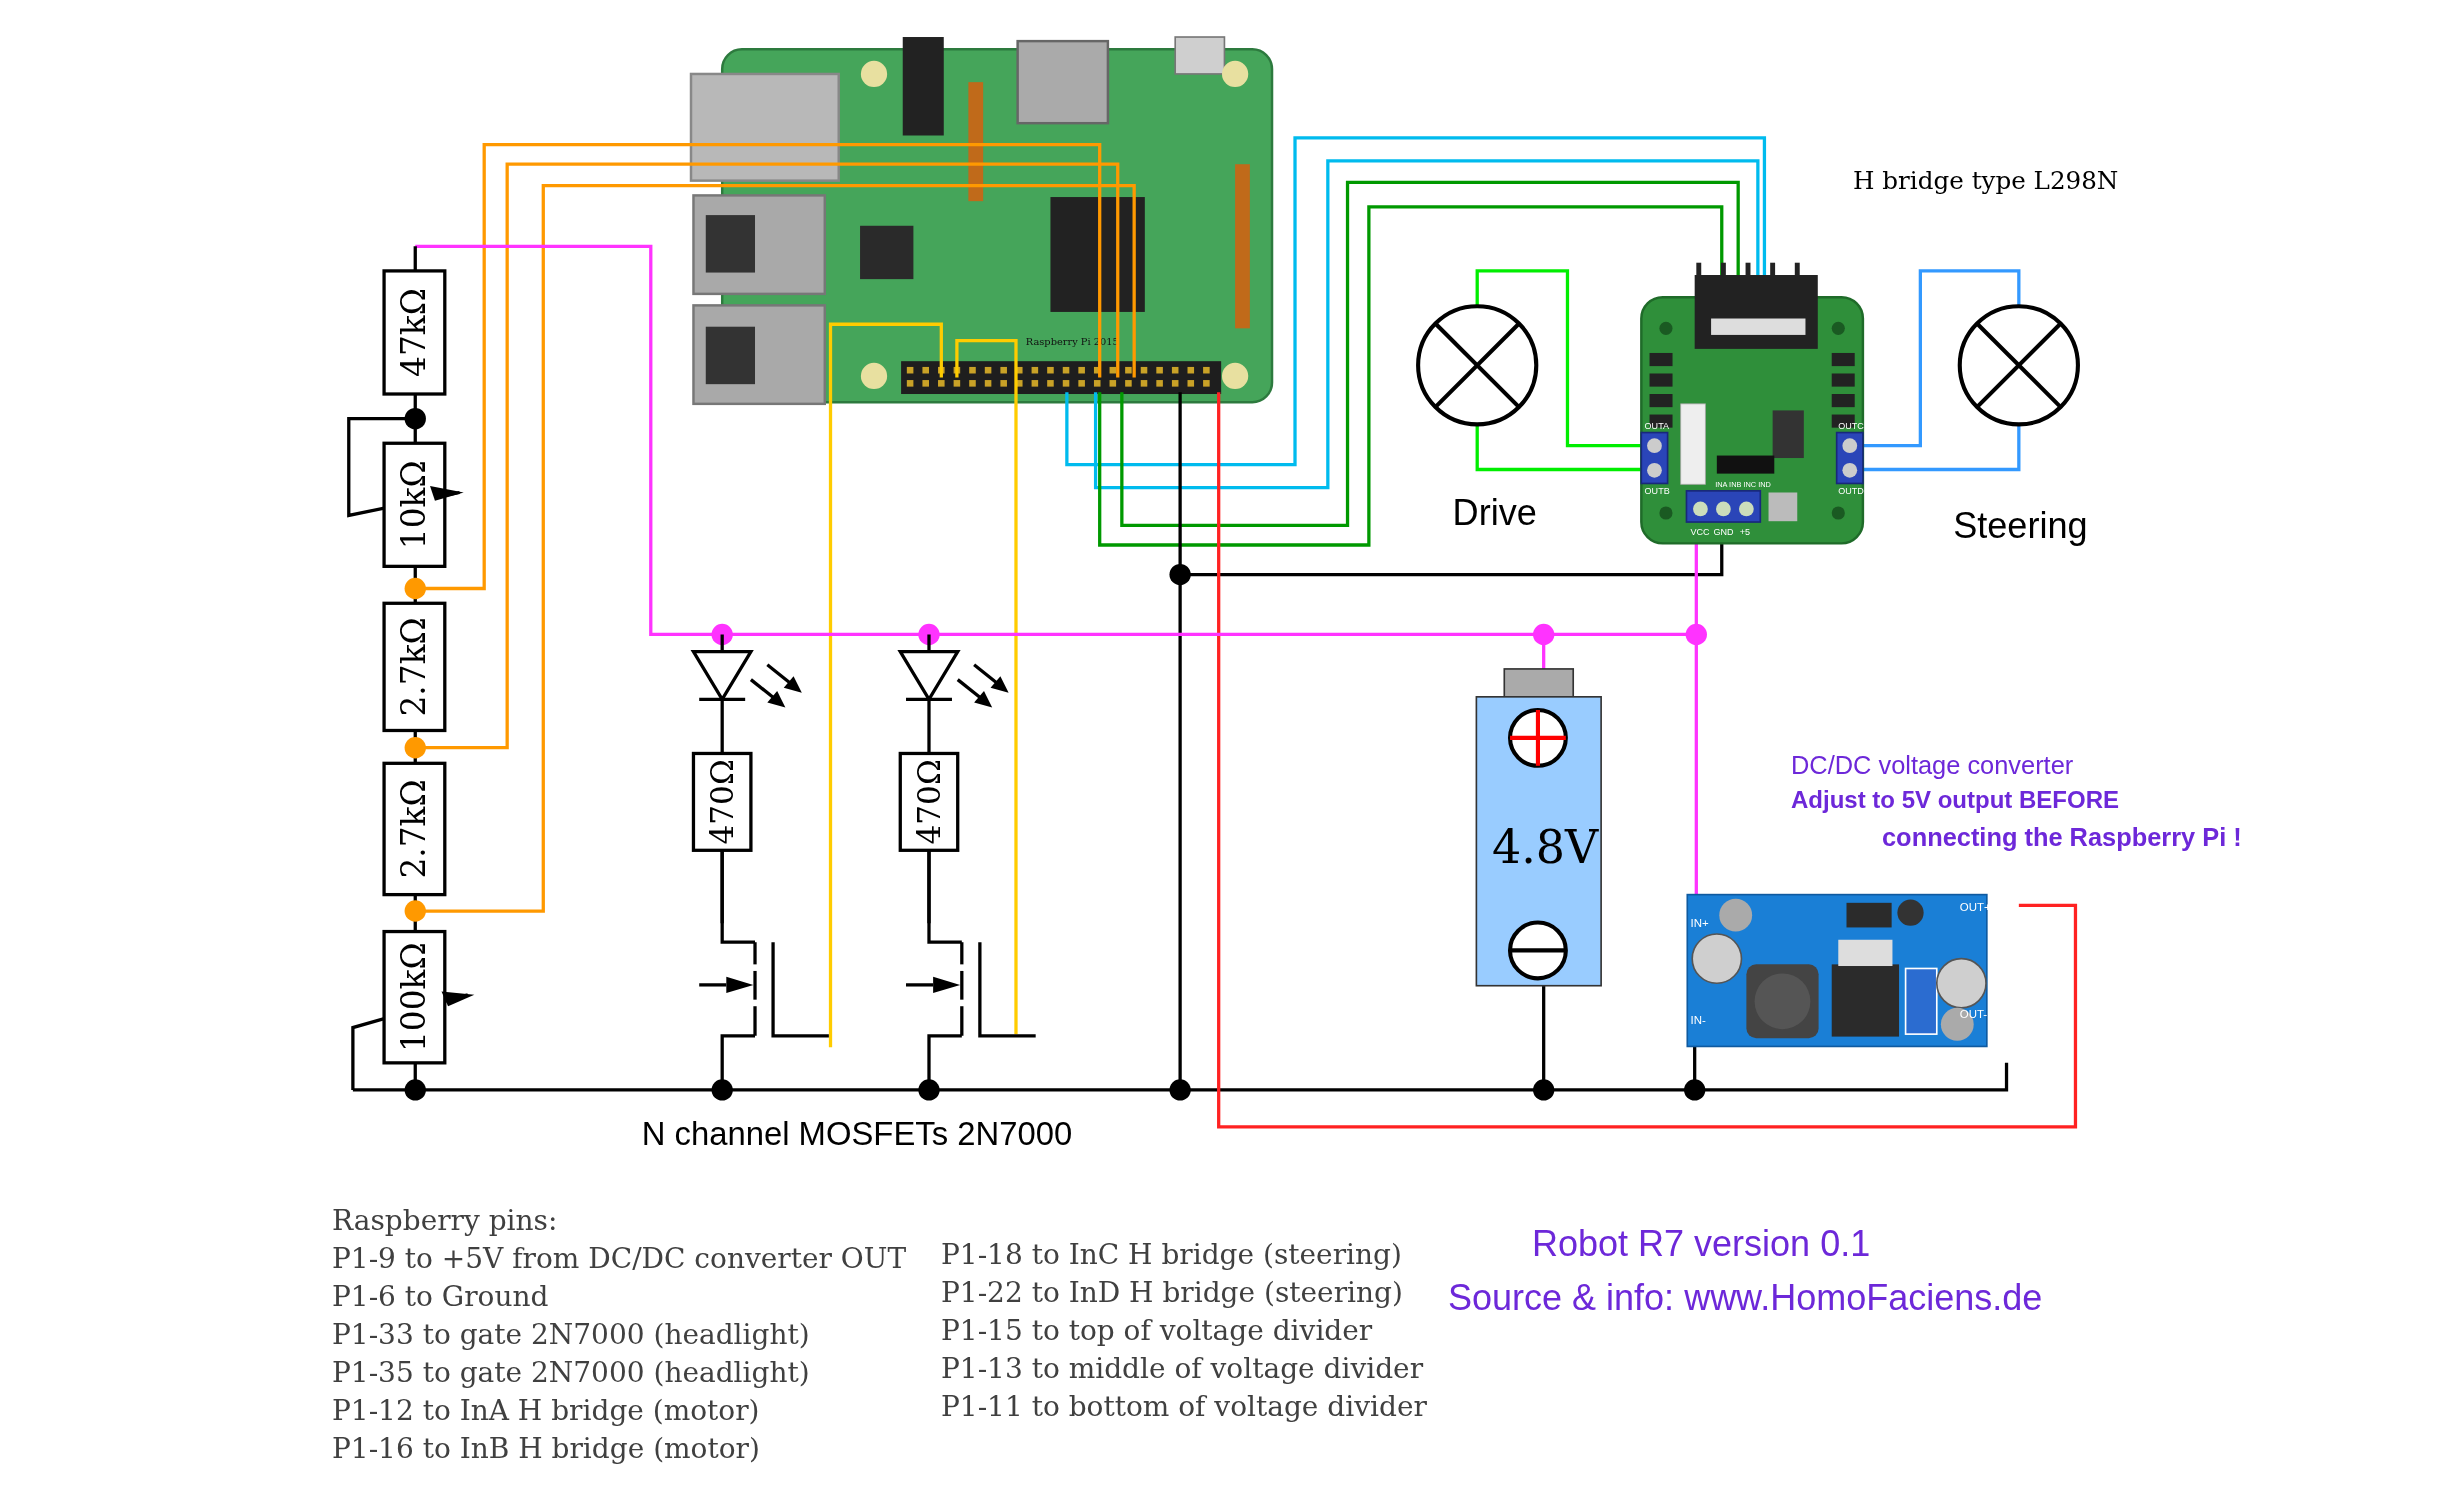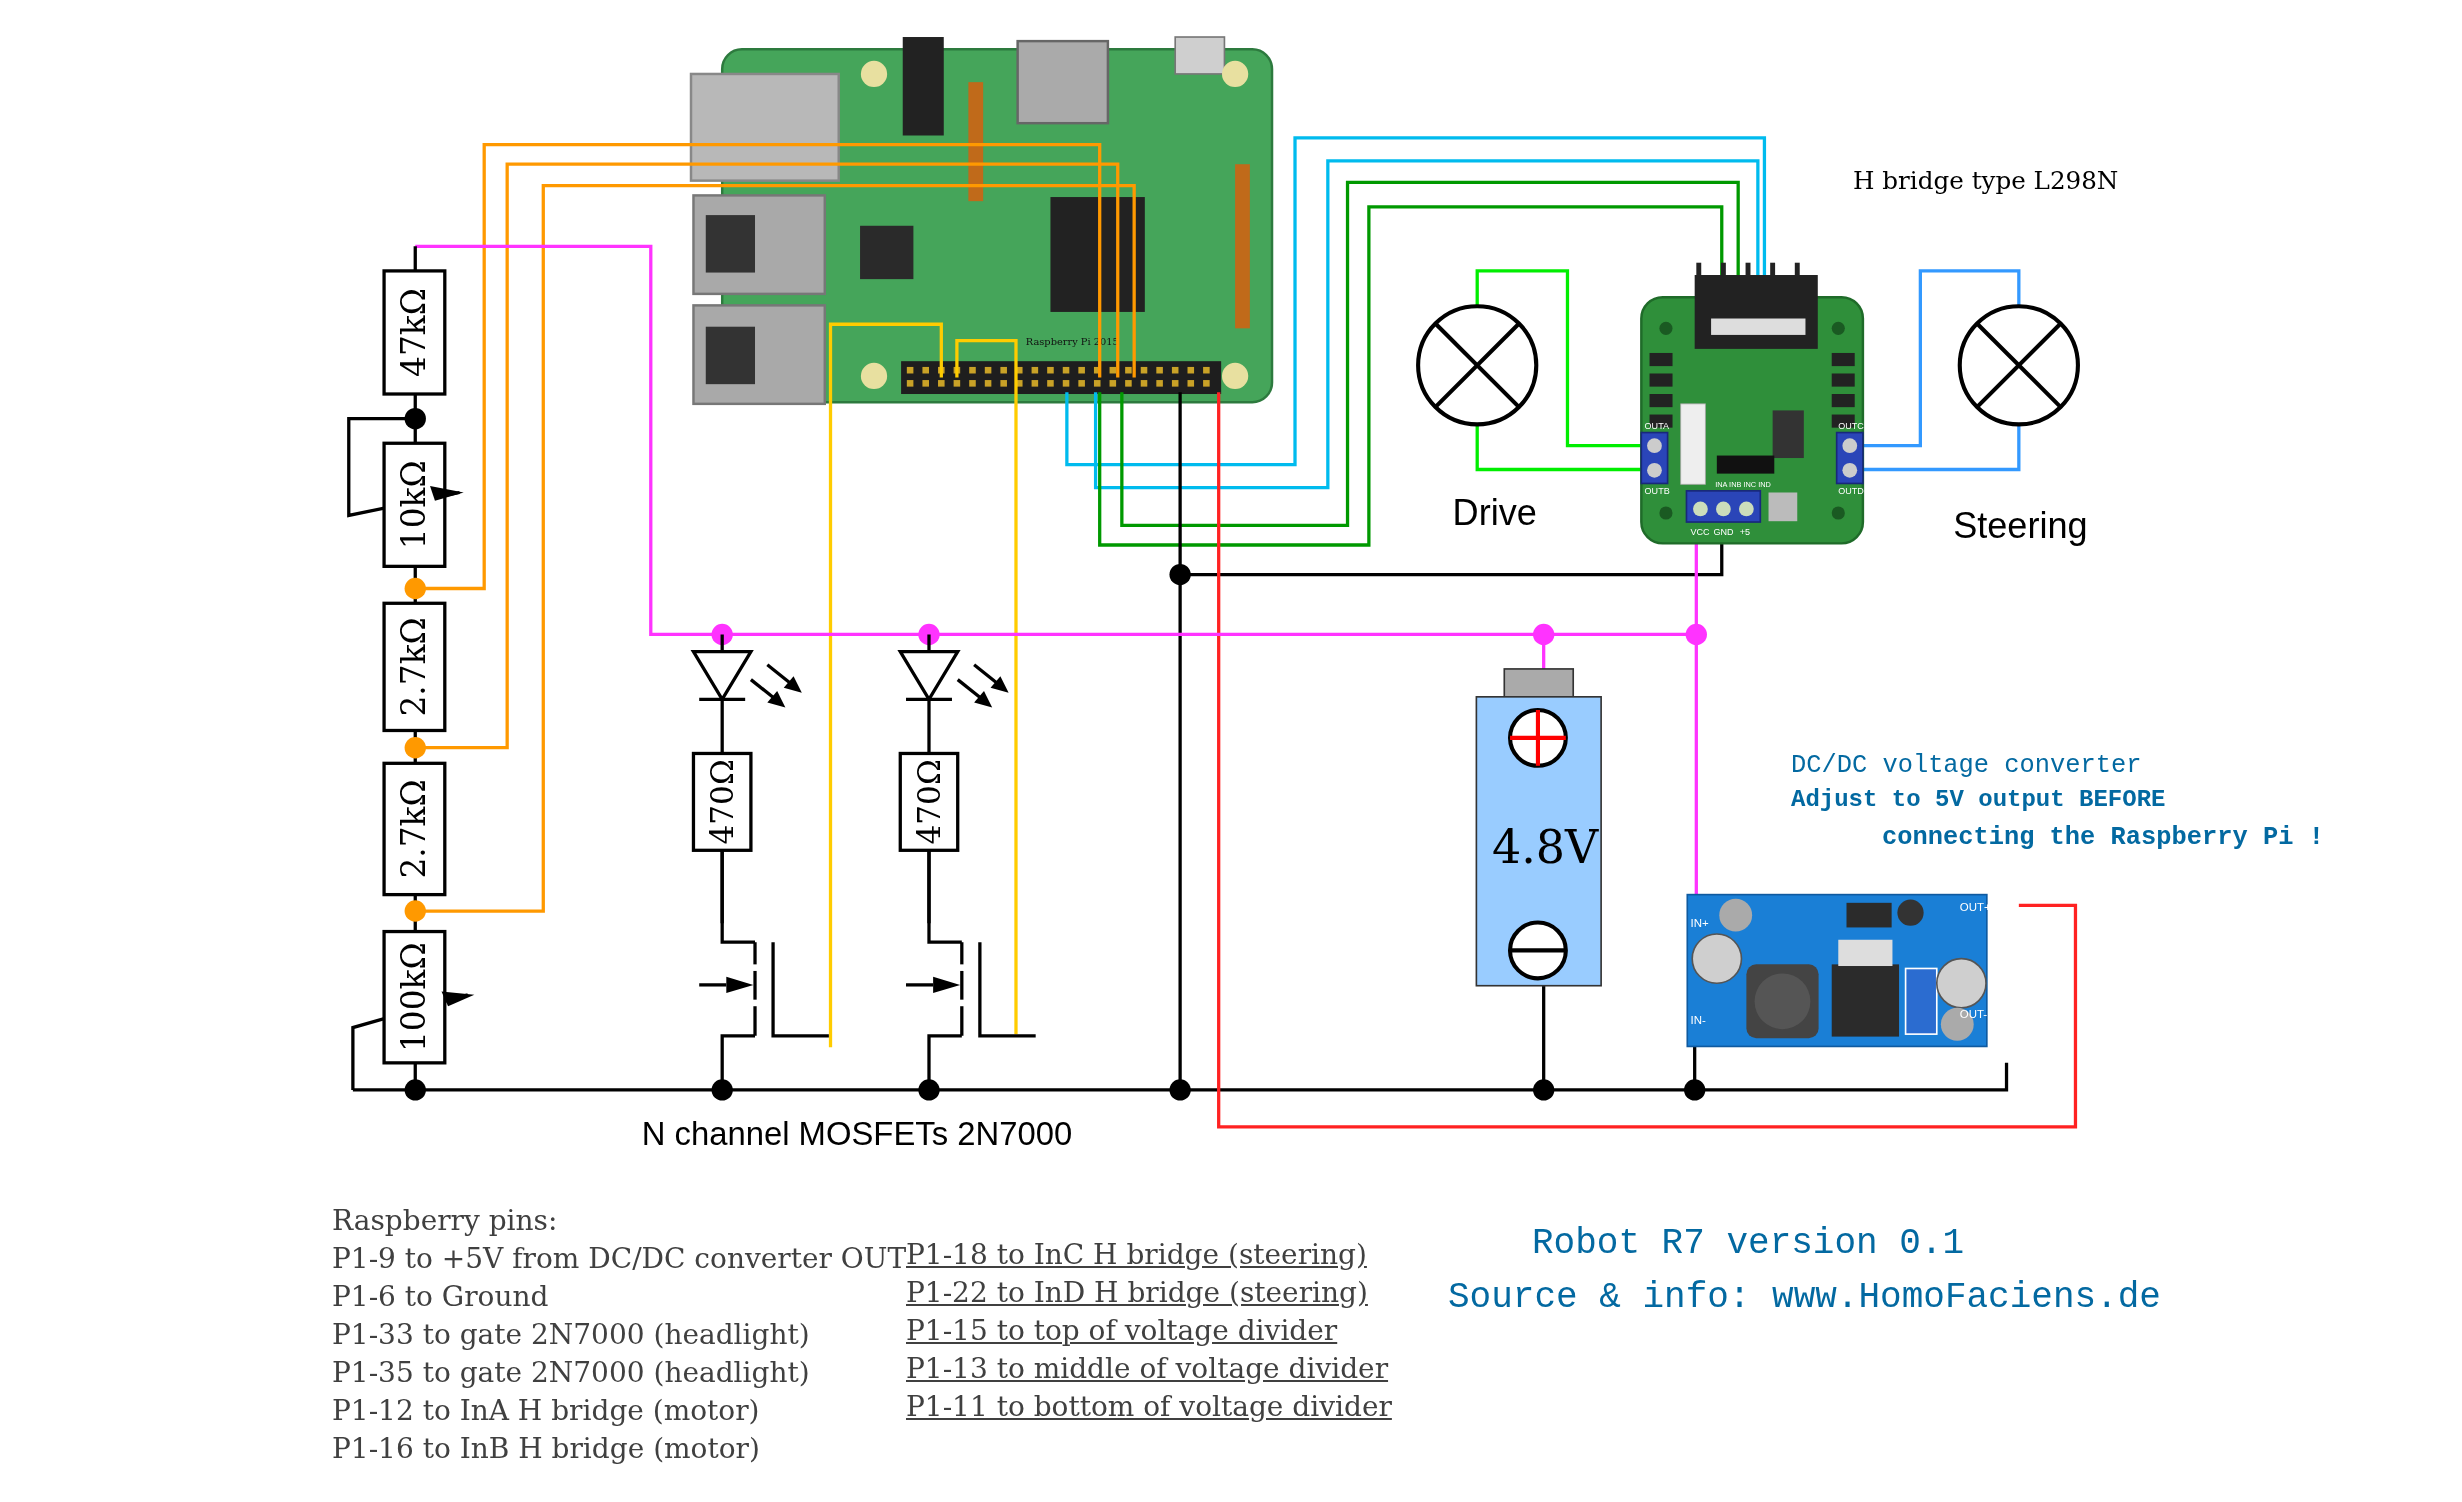--- a/index.html
+++ b/index.html
@@ -1,20 +1,20 @@
 <!DOCTYPE html>
 <html style="font-size:13px"><head>
 <meta charset="utf-8">
 <style>
   html, body { margin: 0; padding: 0; background: #ffffff; }
   body { width: 2462px; height: 1502px; position: relative; overflow: hidden; }
   #canvas { position: absolute; left: 0; top: 0; width: 2462px; height: 1502px; }
   .serif { font-family: "DejaVu Serif", "Liberation Serif", serif; }
   .sans { font-family: "Liberation Sans", "DejaVu Sans", sans-serif; }
-  .note { position: absolute; font-family: Liberation Mono, monospace; color: #0369a1; white-space: nowrap; }
+  .note { position: absolute; font-family: Liberation Sans, sans-serif; color: #6d28d9; white-space: nowrap; }
   .pins-col { position: absolute; font-family: "DejaVu Serif", "Liberation Serif", serif; font-size: 28px; line-height: 38px; color: #404040; }
   .pins-col div { white-space: nowrap; }
 </style>
 </head>
 <body>
 
 <svg id="canvas" viewBox="0 0 3000 1830" xmlns="http://www.w3.org/2000/svg">
 
   <g>
     <rect x="880" y="60" width="670" height="430" rx="24" fill="#45a55a" stroke="#2d7a3e" stroke-width="3"></rect>
@@ -357,21 +357,21 @@
 
 <div class="pins-col" style="left:332px; top:1202px;">
   <div>Raspberry pins:</div>
   <div>P1-9 to +5V from DC/DC converter OUT</div>
   <div>P1-6 to Ground</div>
   <div>P1-33 to gate 2N7000 (headlight)</div>
   <div>P1-35 to gate 2N7000 (headlight)</div>
   <div>P1-12 to InA H bridge (motor)</div>
   <div>P1-16 to InB H bridge (motor)</div>
 </div>
-<div class="pins-col" style="left:906px; top:1236px;text-decoration:underline;">
+<div class="pins-col" style="left:941px; top:1236px;">
   <div>P1-18 to InC H bridge (steering)</div>
   <div>P1-22 to InD H bridge (steering)</div>
   <div>P1-15 to top of voltage divider</div>
   <div>P1-13 to middle of voltage divider</div>
   <div>P1-11 to bottom of voltage divider</div>
 </div>
 
 <div class="note" style="left:1532px; top:1223px; font-size:36px;">Robot R7 version 0.1</div>
 <div class="note" style="left:1448px; top:1277px; font-size:36px;">Source &amp; info: www.HomoFaciens.de</div>
 

